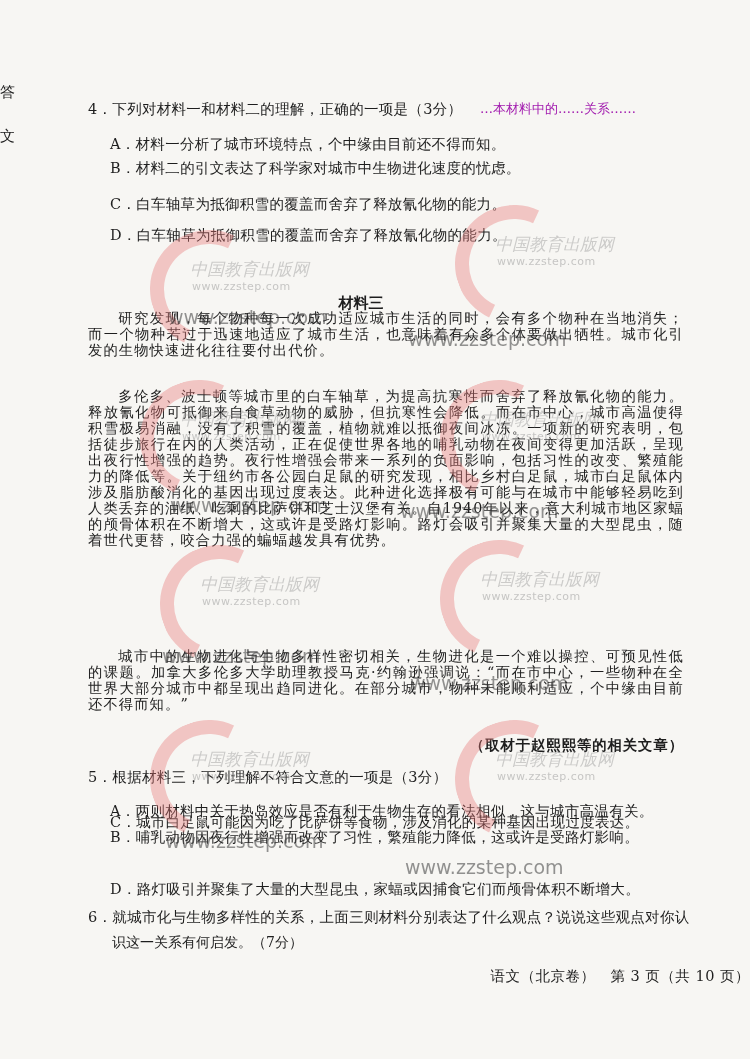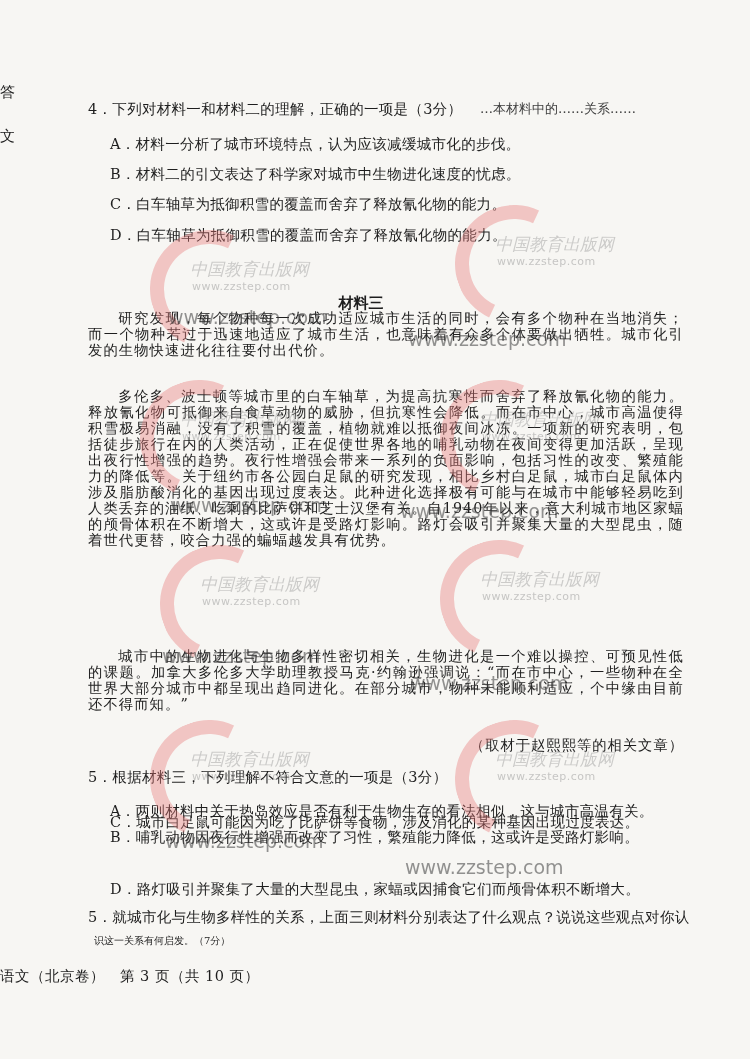--- a/index.html
+++ b/index.html
@@ -6,27 +6,27 @@
   body {
     width: 750px; height: 1059px; position: relative; overflow: hidden;
     background: #f7f6f3;
     font-family: "DejaVu Serif", "Liberation Serif", serif;
     color: #1e1e1e;
   }
   .margin-char { position: absolute; left: 0; font-size: 15px; color: #222; }
   .page { position: absolute; left: 0; top: 0; width: 750px; height: 1059px; }
   .q { position: absolute; left: 88px; font-size: 14.5px; letter-spacing: 0.3px; white-space: nowrap; }
   .opt { position: absolute; left: 110px; font-size: 14.5px; letter-spacing: 0.3px; white-space: nowrap; }
-  .q6l2 { position: absolute; left: 94px; font-size: 10px; white-space: nowrap; }
+  .q6l2 { position: absolute; left: 112px; font-size: 14px; white-space: nowrap; }
   .heading { position: absolute; left: 0; width: 722px; text-align: center; top: 294px; font-size: 15px; font-weight: bold; }
   .para { position: absolute; left: 88px; width: 596px; font-size: 14.3px; line-height: 16px; text-align: justify; text-align-last: left; letter-spacing: 1.1px; }
   .para .ind { display: inline-block; width: 30px; }
-  .source { position: absolute; right: 66px; top: 736px; font-size: 14.3px; letter-spacing: 1px; }
-  .footer { position: absolute; left: 0; width: 750px; text-align: left; top: 967px; font-size: 14.5px; letter-spacing: 0.5px; }
-  .faint { position: absolute; color: #404040; font-size: 13px; white-space: nowrap; }
+  .source { position: absolute; right: 66px; top: 736px; font-size: 14.3px; letter-spacing: 1px; font-weight: bold; }
+  .footer { position: absolute; left: 0; width: 750px; text-align: right; top: 967px; font-size: 14.5px; letter-spacing: 0.5px; }
+  .faint { position: absolute; color: #a21caf; font-size: 13px; white-space: nowrap; }
   .wm { position: absolute; pointer-events: none; }
   .wm .arc {
     position: absolute; width: 90px; height: 90px; border-radius: 50%;
     border: 14px solid rgba(232,120,120,0.38); border-right-color: transparent; border-bottom-color: transparent;
     transform: rotate(-20deg);
   }
   .wm .cn { position: absolute; left: 40px; top: 28px; font-size: 17px; color: rgba(150,150,150,0.45); white-space: nowrap; font-style: italic; }
   .wm .url { position: absolute; left: 42px; top: 50px; font-size: 11px; color: rgba(150,150,150,0.5); white-space: nowrap; font-family: "DejaVu Sans", sans-serif; letter-spacing: 0.5px; }
   .wmtext { position: absolute; font-family: "DejaVu Sans", sans-serif; font-size: 19px; color: rgba(60,60,60,0.55); white-space: nowrap; pointer-events: none; }
 </style>
@@ -35,22 +35,22 @@
 
 <div class="page">
 
   <span class="margin-char" style="top:83px">答</span>
   <span class="margin-char" style="top:127px">文</span>
 
   <span class="faint" style="left:480px;top:100px">…本材料中的……关系……</span>
 
   <div>
     <div class="q" style="top:100px">4．下列对材料一和材料二的理解，正确的一项是（3分）</div>
-    <div class="opt" style="top:135px">A．材料一分析了城市环境特点，认为应该减缓城市化的步伐。</div>
-    <div class="opt" style="top:165px">B．材料二的引文表达了科学家对城市中生物进化速度的忧虑。</div>
+    <div class="opt" style="top:135px">A．材料一分析了城市环境特点，个中缘由目前还不得而知。</div>
+    <div class="opt" style="top:159px">B．材料二的引文表达了科学家对城市中生物进化速度的忧虑。</div>
     <div class="opt" style="top:195px">C．白车轴草为抵御积雪的覆盖而舍弃了释放氰化物的能力。</div>
     <div class="opt" style="top:226px">D．白车轴草为抵御积雪的覆盖而舍弃了释放氰化物的能力。</div>
   </div>
 
   <div>
     <div class="heading">材料三</div>
     <div class="para" style="top:310px"><span class="ind"></span><span>研究发现，每个物种每一次成功适应城市生活的同时，会有多个物种在当地消失；而一个物种若过于迅速地适应了城市生活，也意味着有众多个体要做出牺牲。城市化引发的生物快速进化往往要付出代价。</span></div>
     <div class="para" style="top:388px"><span class="ind"></span><span>多伦多、波士顿等城市里的白车轴草，为提高抗寒性而舍弃了释放氰化物的能力。释放氰化物可抵御来自食草动物的威胁，但抗寒性会降低。而在市中心，城市高温使得积雪极易消融，没有了积雪的覆盖，植物就难以抵御夜间冰冻。一项新的研究表明，包括徒步旅行在内的人类活动，正在促使世界各地的哺乳动物在夜间变得更加活跃，呈现出夜行性增强的趋势。夜行性增强会带来一系列的负面影响，包括习性的改变、繁殖能力的降低等。关于纽约市各公园白足鼠的研究发现，相比乡村白足鼠，城市白足鼠体内涉及脂肪酸消化的基因出现过度表达。此种进化选择极有可能与在城市中能够轻易吃到人类丢弃的油纸、吃剩的比萨饼和芝士汉堡有关。自1940年以来，意大利城市地区家蝠的颅骨体积在不断增大，这或许是受路灯影响。路灯会吸引并聚集大量的大型昆虫，随着世代更替，咬合力强的蝙蝠越发具有优势。</span></div>
     <div class="para" style="top:648px"><span class="ind"></span><span>城市中的生物进化与生物多样性密切相关，生物进化是一个难以操控、可预见性低的课题。加拿大多伦多大学助理教授马克·约翰逊强调说：“而在市中心，一些物种在全世界大部分城市中都呈现出趋同进化。在部分城市，物种未能顺利适应，个中缘由目前还不得而知。”</span></div>
     <div class="source">（取材于赵熙熙等的相关文章）</div>
@@ -58,21 +58,21 @@
 
   <div>
     <div class="q" style="top:768px">5．根据材料三，下列理解不符合文意的一项是（3分）</div>
     <div class="opt" style="top:802px">A．两则材料中关于热岛效应是否有利于生物生存的看法相似，这与城市高温有关。</div>
     <div class="opt" style="top:828px">B．哺乳动物因夜行性增强而改变了习性，繁殖能力降低，这或许是受路灯影响。</div>
     <div class="opt" style="top:813px">C．城市白足鼠可能因为吃了比萨饼等食物，涉及消化的某种基因出现过度表达。</div>
     <div class="opt" style="top:880px">D．路灯吸引并聚集了大量的大型昆虫，家蝠或因捕食它们而颅骨体积不断增大。</div>
   </div>
 
   <div>
-    <div class="q" style="top:908px">5．就城市化与生物多样性的关系，上面三则材料分别表达了什么观点？说说这些观点对你认</div>
+    <div class="q" style="top:908px">6．就城市化与生物多样性的关系，上面三则材料分别表达了什么观点？说说这些观点对你认</div>
     <div class="q6l2" style="top:934px">识这一关系有何启发。（7分）</div>
   </div>
 
   <div class="footer">语文（北京卷）　第 3 页（共 10 页）</div>
 
   <div class="wm" style="left:150px;top:230px">
     <div class="arc"></div>
     <span class="cn">中国教育出版网</span>
     <span class="url">www.zzstep.com</span>
   </div>

